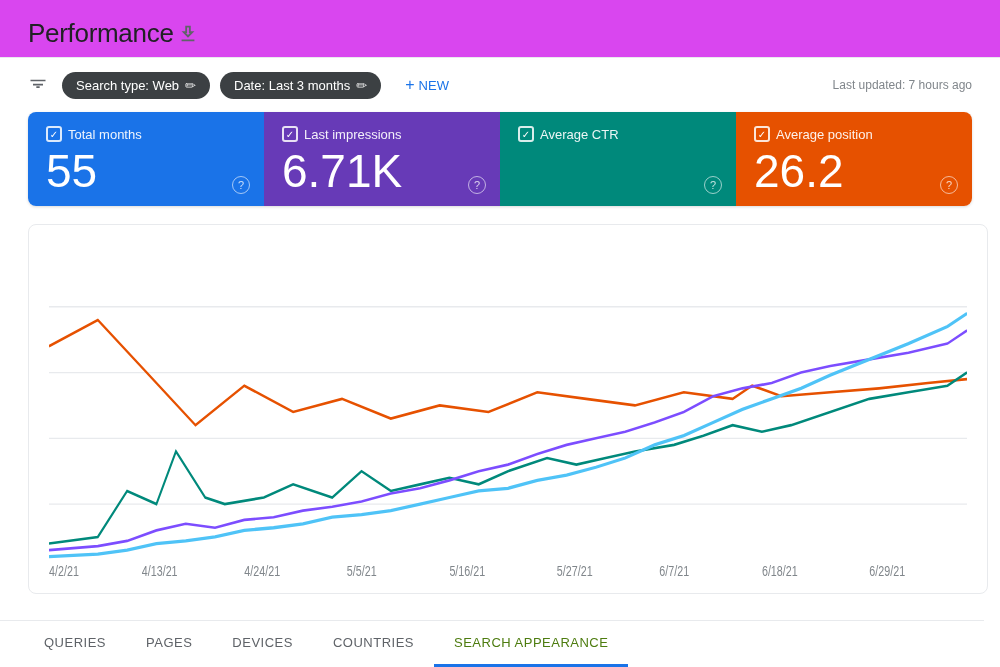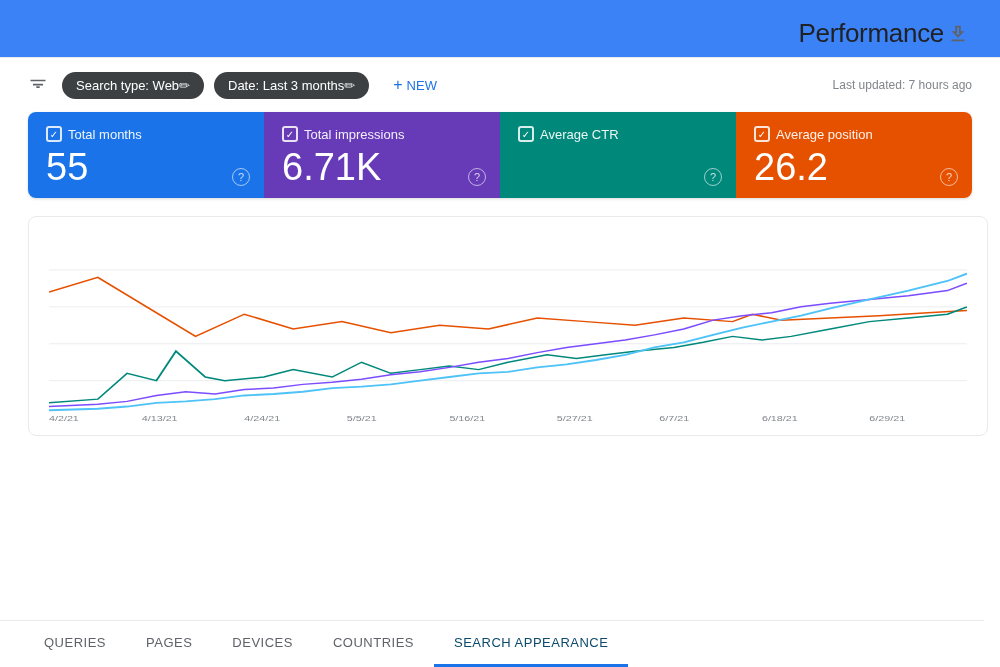--- a/index.html
+++ b/index.html
@@ -16,23 +16,23 @@
       width: 100%;
       height: 100%;
       padding: 0;
       position: relative;
     }
     
     .header {
       padding: 18px 28px 8px 28px;
       display: flex;
       align-items: center;
-      justify-content: flex-end;
+      justify-content: flex-start;
       border-bottom: 1px solid #e8eaed;
-      background: #3b82f6;
+      background: #d946ef;
     }
     .header-title {
       font-size: 26px;
       font-weight: 400;
       color: #202124;
       letter-spacing: -0.3px;
     }
     .header-right {
       display: flex;
       align-items: center;
@@ -59,20 +59,21 @@
     }
     .filter-icon {
       color: #5f6368;
       font-size: 18px;
       margin-right: 4px;
       cursor: pointer;
     }
     .filter-chip {
       display: flex;
       align-items: center;
+      gap: 6px;
       padding: 6px 14px;
       border-radius: 20px;
       background: #3c4043;
       color: #fff;
       font-size: 13px;
       font-weight: 500;
       cursor: pointer;
       border: none;
     }
     .filter-chip .edit-icon {
@@ -135,21 +136,21 @@
       height: 16px;
       border: 2px solid rgba(255,255,255,0.85);
       border-radius: 3px;
       display: flex;
       align-items: center;
       justify-content: center;
       font-size: 10px;
       color: #fff;
     }
     .metric-value {
-      font-size: 38px;
+      font-size: 46px;
       font-weight: 400;
       color: #fff;
       line-height: 1;
       margin-top: 4px;
     }
     .metric-help {
       position: absolute;
       bottom: 12px;
       right: 14px;
       width: 18px;
@@ -164,21 +165,21 @@
       cursor: pointer;
     }
 
     
     .chart-area {
       margin: 18px 12px 0 28px;
       background: #fff;
       border: 1px solid #e8eaed;
       border-radius: 8px;
       padding: 16px 20px 10px 20px;
-      height: 220px;
+      height: 370px;
       position: relative;
     }
     .chart-svg {
       width: 100%;
       height: 100%;
     }
 
     
     .bottom-tabs {
       display: flex;
@@ -195,21 +196,21 @@
       padding: 14px 20px;
       font-size: 13px;
       font-weight: 500;
       color: #5f6368;
       cursor: pointer;
       border-bottom: 3px solid transparent;
       letter-spacing: 0.5px;
       text-transform: uppercase;
     }
     .bottom-tab.active {
-      color: #0c4a6e;
+      color: #4d7c0f;
       border-bottom-color: #1a73e8;
     }
   </style>
 </head>
 <body>
 
 <div class="page-container">
 
   <div class="header">
     <h1 class="header-title">Performance</h1>
@@ -250,21 +251,21 @@
         <div class="check-icon">✓</div>
         <span>Total months</span>
       </div>
       <div class="metric-value">55</div>
       <div class="metric-help">?</div>
     </div>
 
     <div class="metric-card purple">
       <div class="metric-card-label">
         <div class="check-icon">✓</div>
-        <span>Total impressions</span>
+        <span>Last impressions</span>
       </div>
       <div class="metric-value">6.71K</div>
       <div class="metric-help">?</div>
     </div>
 
     <div class="metric-card teal">
       <div class="metric-card-label">
         <div class="check-icon">✓</div>
         <span>Average CTR</span>
       </div>

